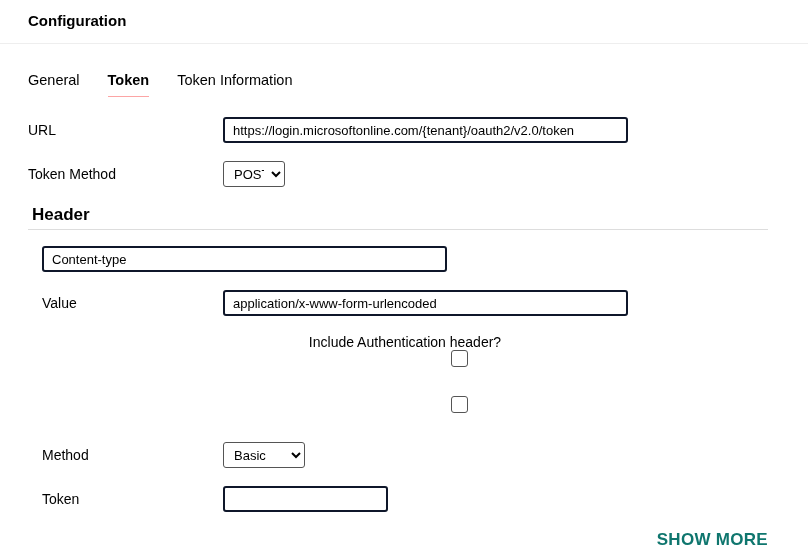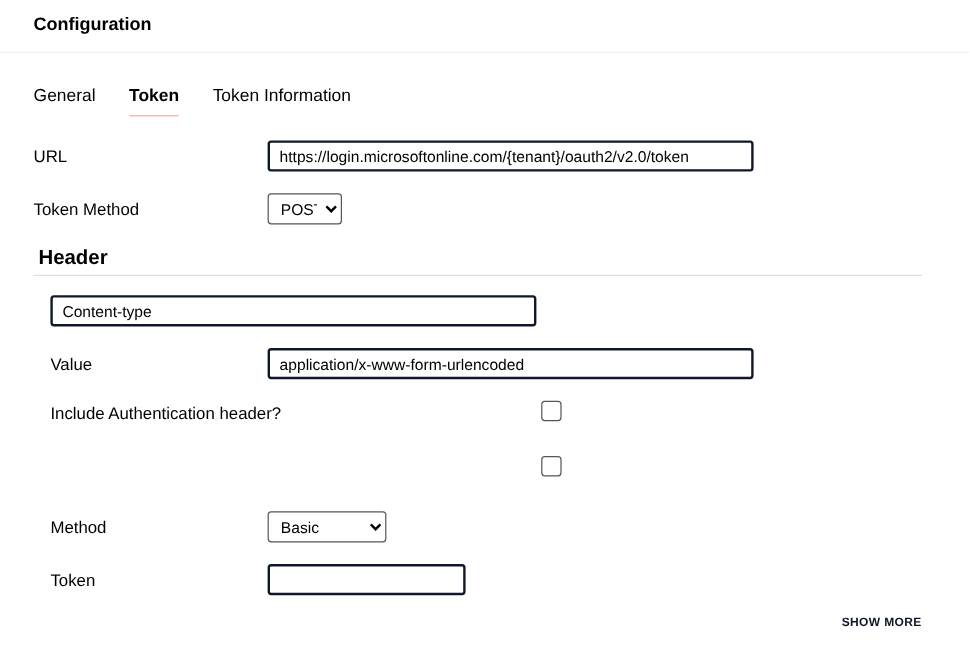--- a/index.html
+++ b/index.html
@@ -70,58 +70,59 @@
     select {
       height: 26px;
       border: 1px solid #555;
       border-radius: 3px;
       padding: 0 4px 0 6px;
       font-size: 13px;
       font-family: inherit;
       background: #fff;
     }
     .select-post { width: 62px; }
-    .select-method { width: 99px; }
+    .select-method { width: 82px; }
     .section-heading {
       font-weight: 700;
       font-size: 17px;
       margin: 6px 0 4px 4px;
     }
     .section-underline {
       border: none;
       border-top: 1px solid #ddd;
       margin-bottom: 16px;
     }
     .checkbox-row {
       display: flex;
       align-items: center;
       margin-bottom: 26px;
+      flex-direction: column;
     }
     .checkbox-row .label {
       flex: 0 0 auto;
     }
     .checkbox-cell {
       margin-left: auto;
       margin-right: 300px;
     }
     input[type="checkbox"] {
       width: 17px;
       height: 17px;
       border: 1px solid #555;
       border-radius: 3px;
       appearance: none;
       -webkit-appearance: none;
       cursor: pointer;
       background: #fff;
     }
     .show-more {
       text-align: right;
-      color: #0f172a;
+      color: #0f766e;
       font-weight: 600;
-      font-size: 10px;
+      font-size: 17px;
       letter-spacing: 0.3px;
       padding: 18px 40px 0 0;
       cursor: pointer;
     }
   </style>
 </head>
 <body>
 
 <div class="page">
   <div class="title">Configuration</div>

